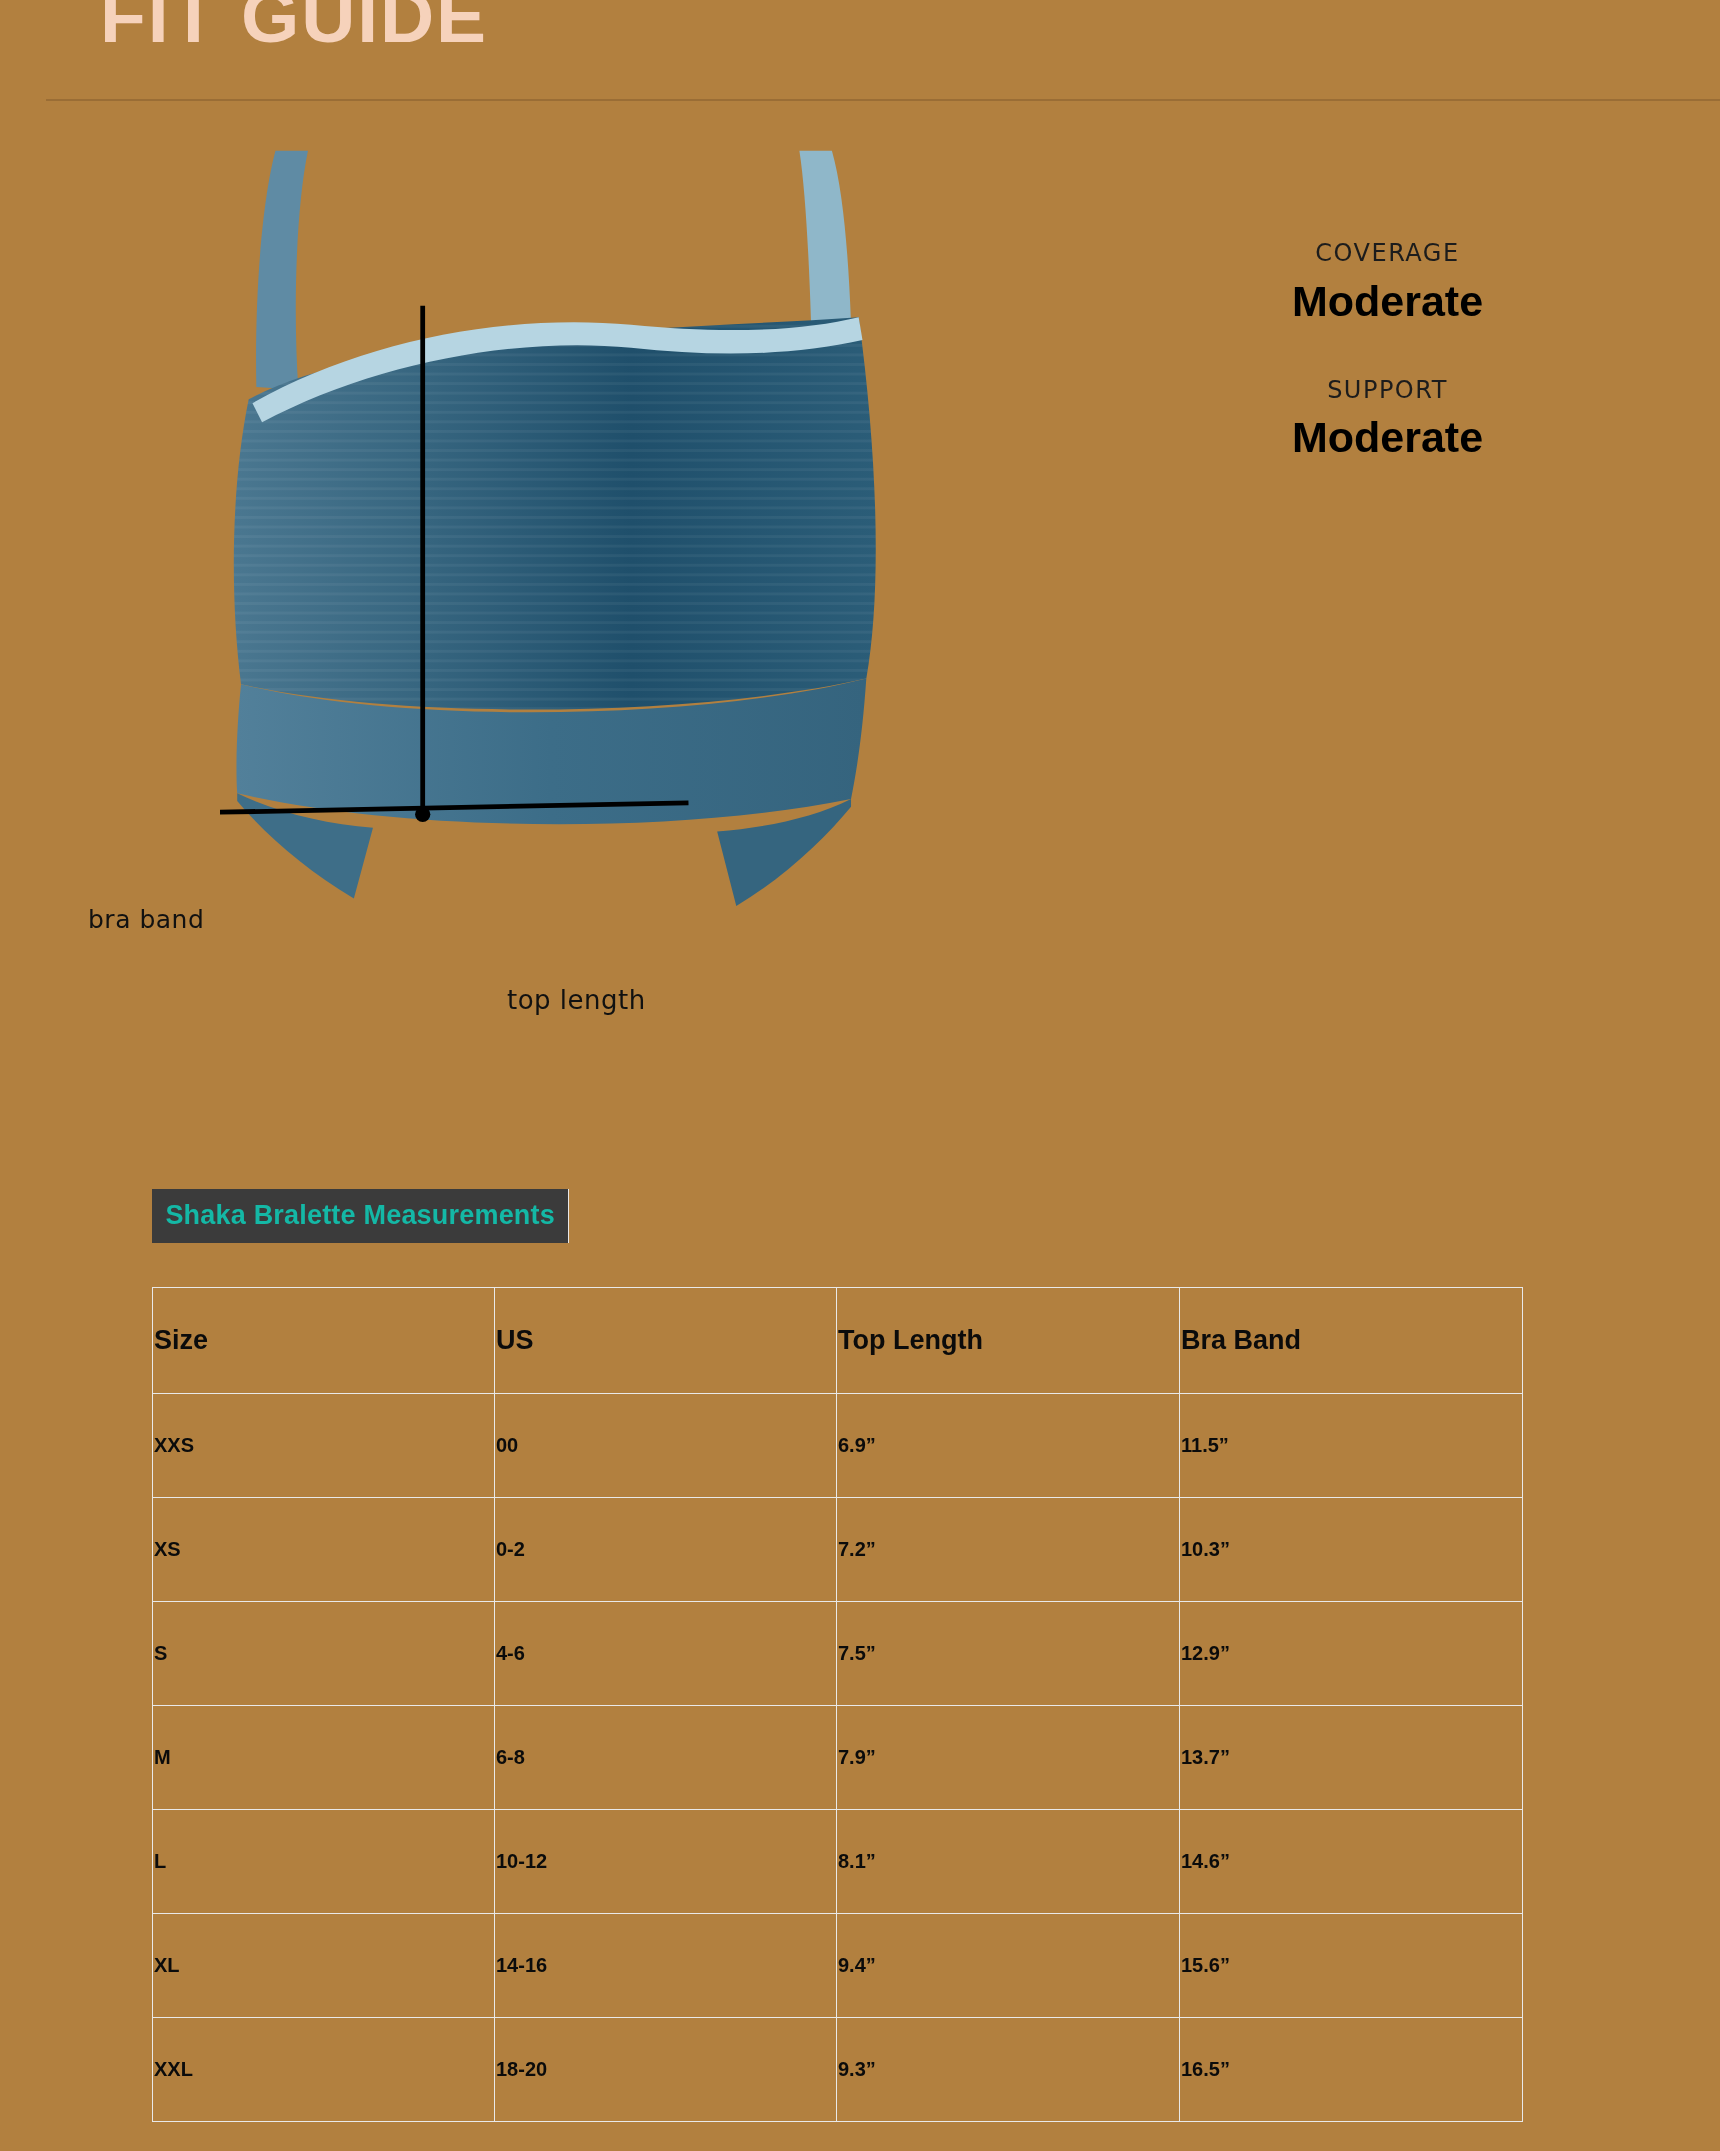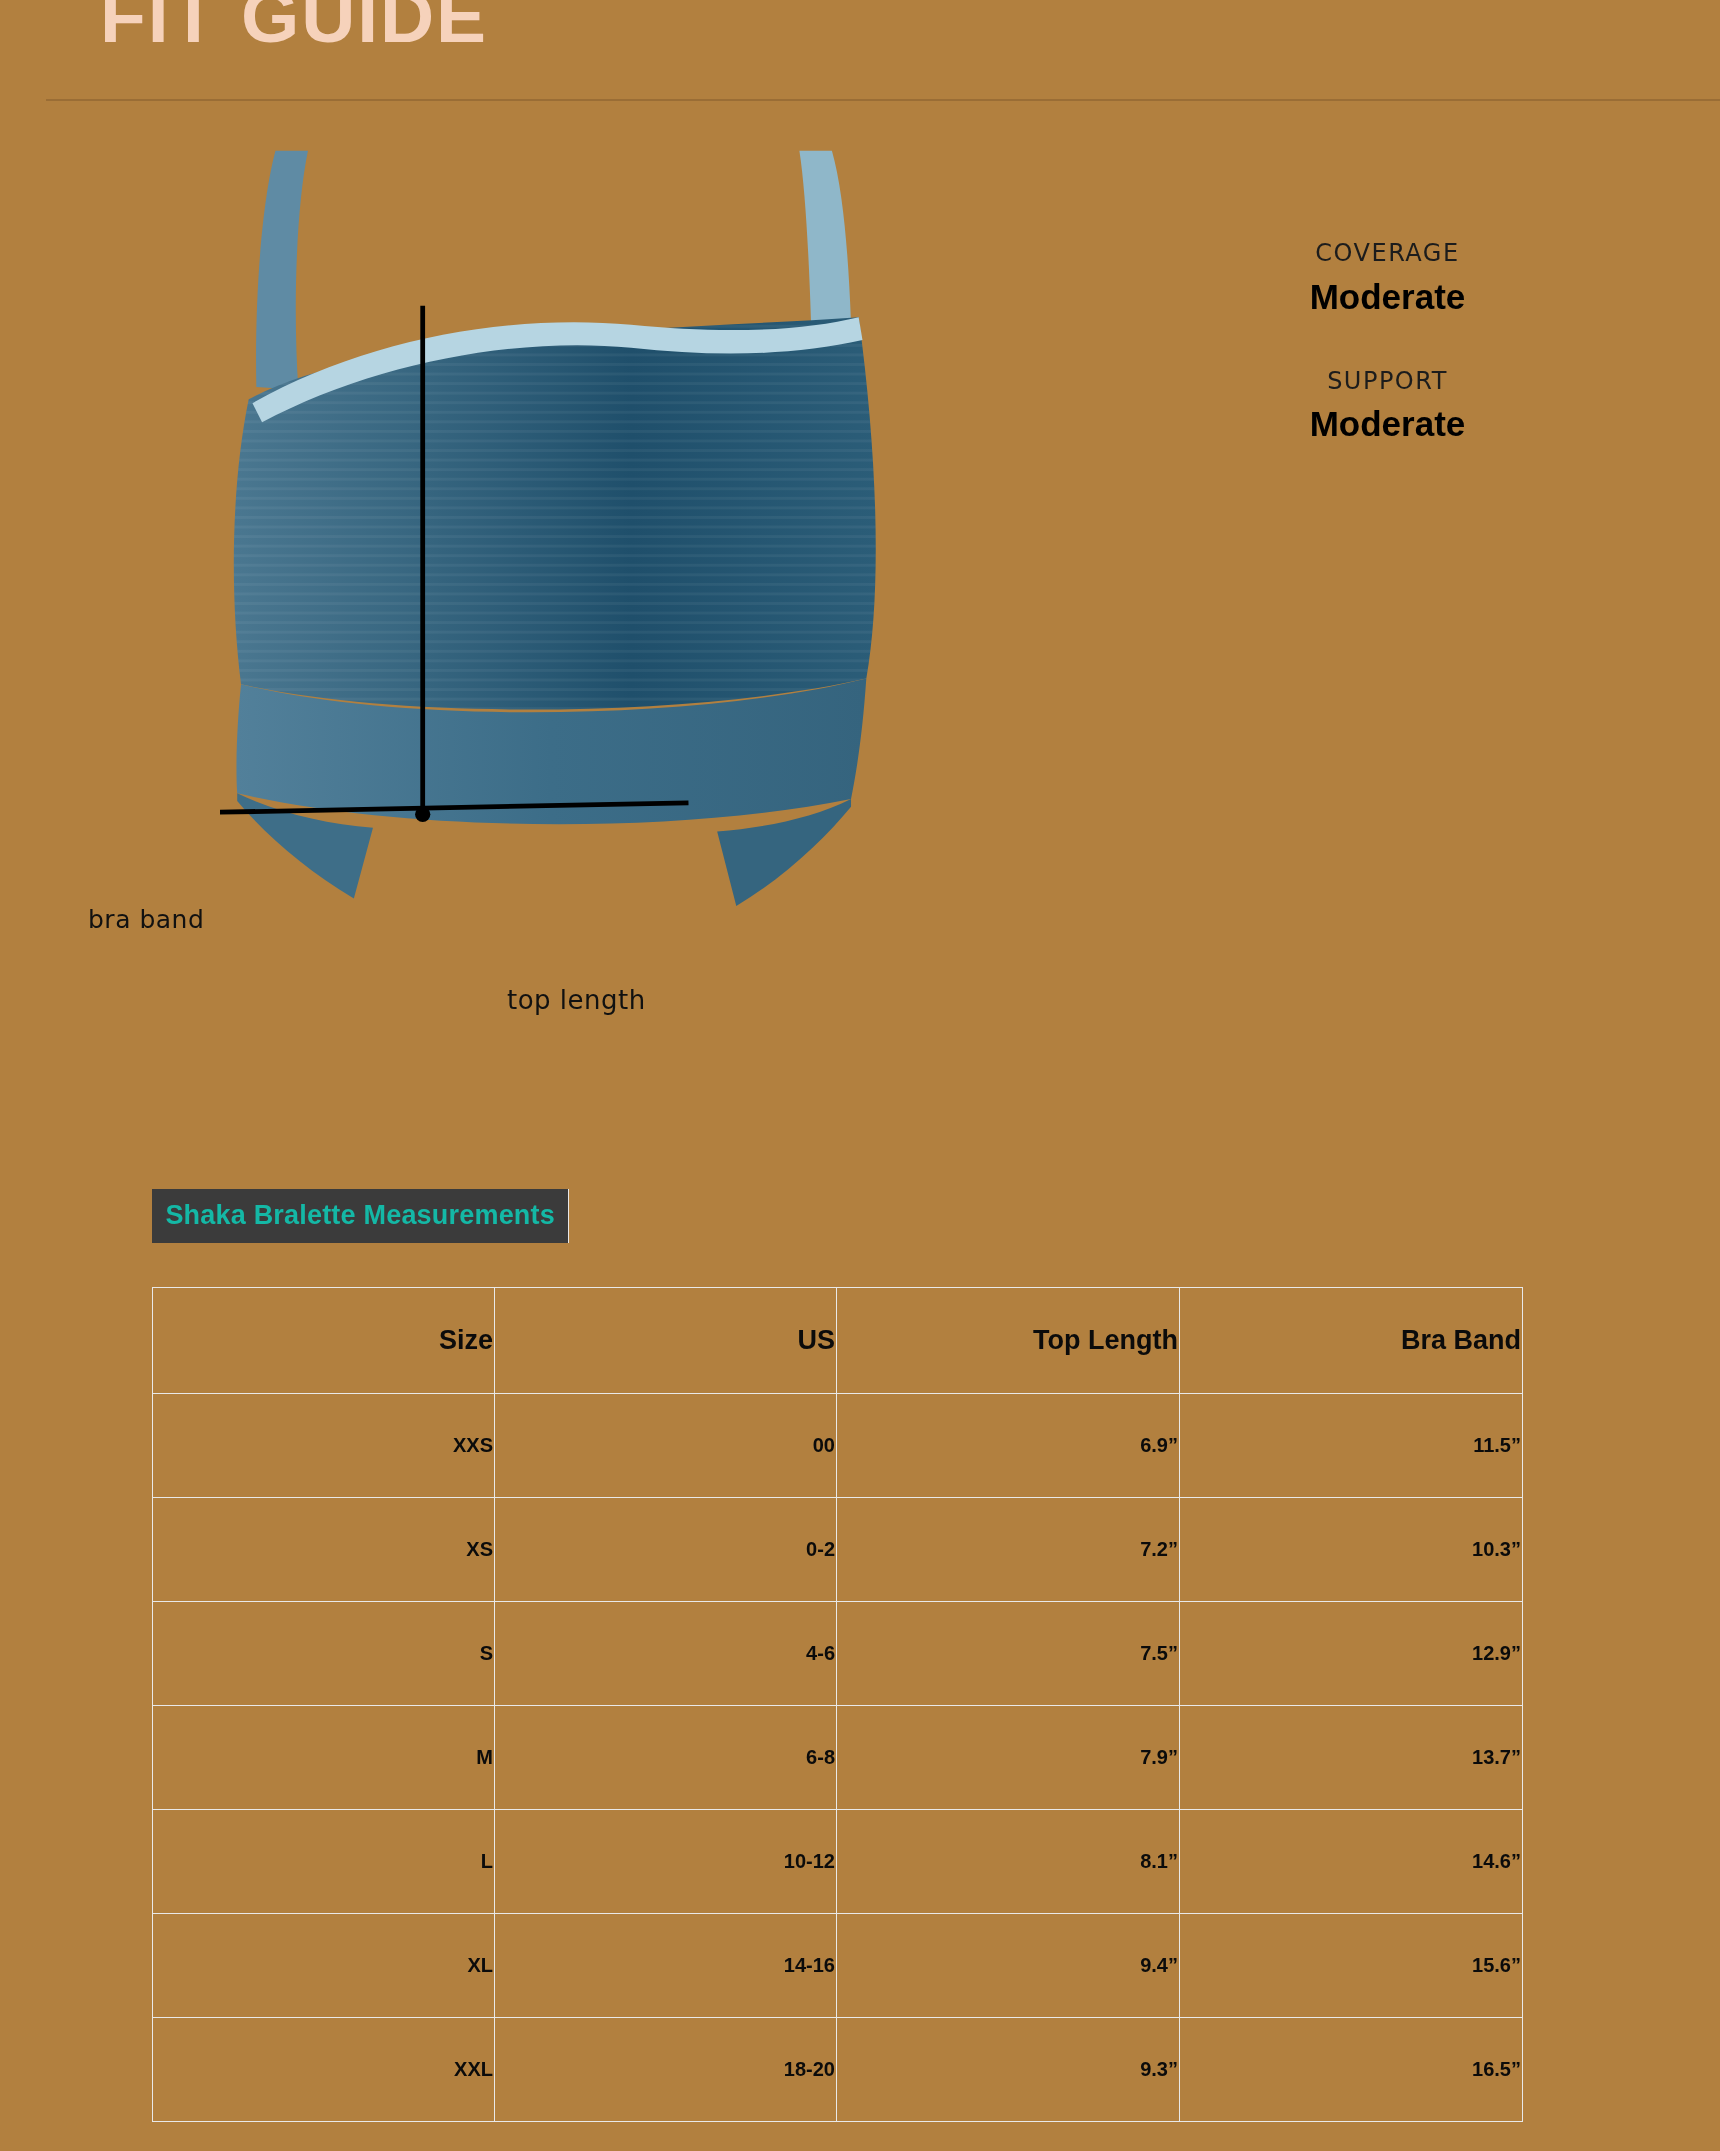--- a/index.html
+++ b/index.html
@@ -74,21 +74,21 @@
   }
   .spec-block { margin-bottom: 50px; text-align: center; }
   .spec-label {
     font-size: 24px;
     letter-spacing: 1.5px;
     color: #1c1c1c;
     font-family: "DejaVu Sans", sans-serif;
     margin-bottom: 9.6px;
   }
   .spec-value {
-    font-size: 35px;
+    font-size: 43px;
     font-weight: bold;
     color: #000;
     font-family: "Liberation Sans", sans-serif;
   }
 
   
   .table-title {
     position: absolute;
     left: 152px;
     top: 1189px;
@@ -106,21 +106,21 @@
   .meas-table {
     position: absolute;
     left: 152px;
     top: 1287px;
     width: 1371px;
     border-collapse: collapse;
     table-layout: fixed;
   }
   .meas-table td, .meas-table th {
     border: 1.9px solid #e9e9e9;
-    text-align: right;
+    text-align: left;
     color: #0b0b0b;
     font-weight: bold;
     font-family: "Liberation Sans", sans-serif;
     background: transparent;
   }
   .meas-table thead th {
     height: 103px;
     font-size: 27px;
   }
   .meas-table tbody td {

